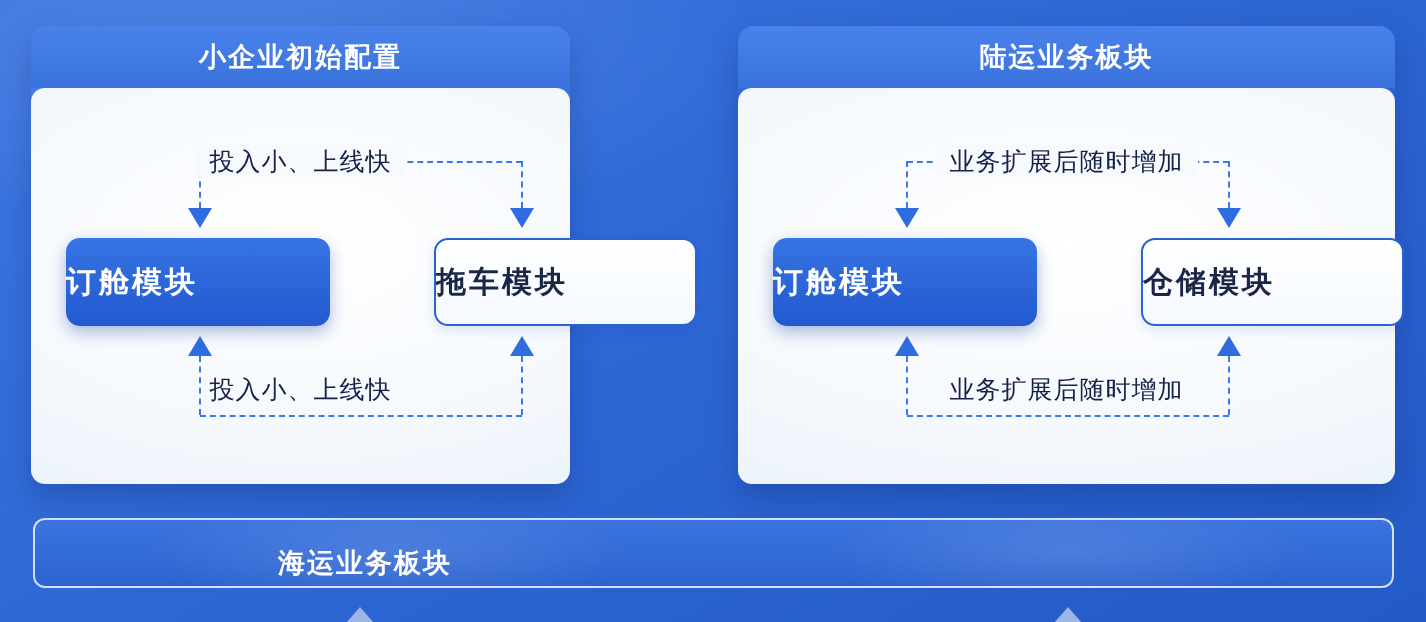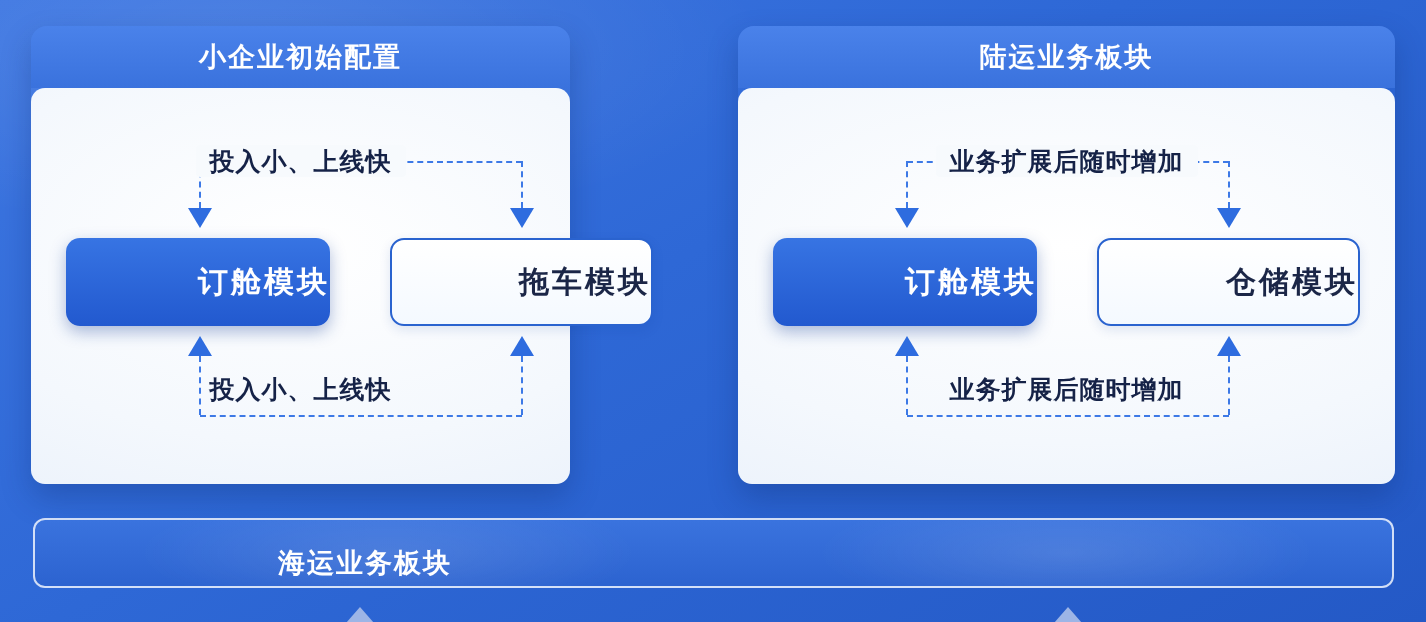--- a/index.html
+++ b/index.html
@@ -43,37 +43,37 @@
 
   .arr { position:absolute; width:0; height:0; }
   .arr-down { border-left:12px solid transparent; border-right:12px solid transparent;
               border-top:20px solid #2e6cdf; top:120px; }
   .arr-up   { border-left:12px solid transparent; border-right:12px solid transparent;
               border-bottom:20px solid #2e6cdf; top:248px; }
   .col1 { left:157px; }
   .col2 { left:479px; }
 
   
-  .lbl { position:absolute; color:#152247; font-weight:bold; font-size:25px;
+  .lbl { position:absolute; color:#152247; font-weight:normal; font-size:25px;
          white-space:nowrap; letter-spacing:1px; }
   .lbl-top { top:57px; left:50%; transform:translateX(-50%);
              background:#f7fafd; padding:0 14px; line-height:32px; border-radius:4px; }
   .lbl-bottom { top:286px; left:0; right:0; text-align:center; line-height:30px; }
 
   
   .mod { position:absolute; top:150px; height:88px; border-radius:14px;
-         display:flex; align-items:center; justify-content:flex-end;
+         display:flex; align-items:center; justify-content:flex-start;
          font-size:30px; font-weight:bold; letter-spacing:3px; }
   .mod-1 { left:35px;  width:264px; }
   .mod-2 { left:359px; width:263px; }
   .mod.filled  { background:linear-gradient(180deg,#3774e3,#2259cf); color:#ffffff;
                  box-shadow:0 6px 16px rgba(20,60,150,0.35); }
   .mod.outline { background:linear-gradient(180deg,#ffffff,#f4f9ff);
                  border:2px solid #2a63cf; color:#1b2647;
-                 box-shadow:0 4px 12px rgba(20,60,150,0.12); }
+                 box-shadow:0 4px 12px rgba(20,60,150,0.12);margin-left:44px; }
 
   
   .bar { position:absolute; left:33px; top:518px; width:1361px; height:70px;
          border:2px solid rgba(255,255,255,0.78); border-radius:12px;
          background:
            radial-gradient(ellipse 26% 130% at 26% 50%, rgba(255,255,255,0.12), rgba(255,255,255,0) 70%),
            radial-gradient(ellipse 26% 130% at 76% 50%, rgba(255,255,255,0.12), rgba(255,255,255,0) 70%),
            linear-gradient(180deg,#3a73de,#2c63d0); }
   .bar-label { position:absolute; top:0; height:66px; line-height:66px;
                text-align:center; color:#ffffff; font-size:27px; font-weight:bold;

